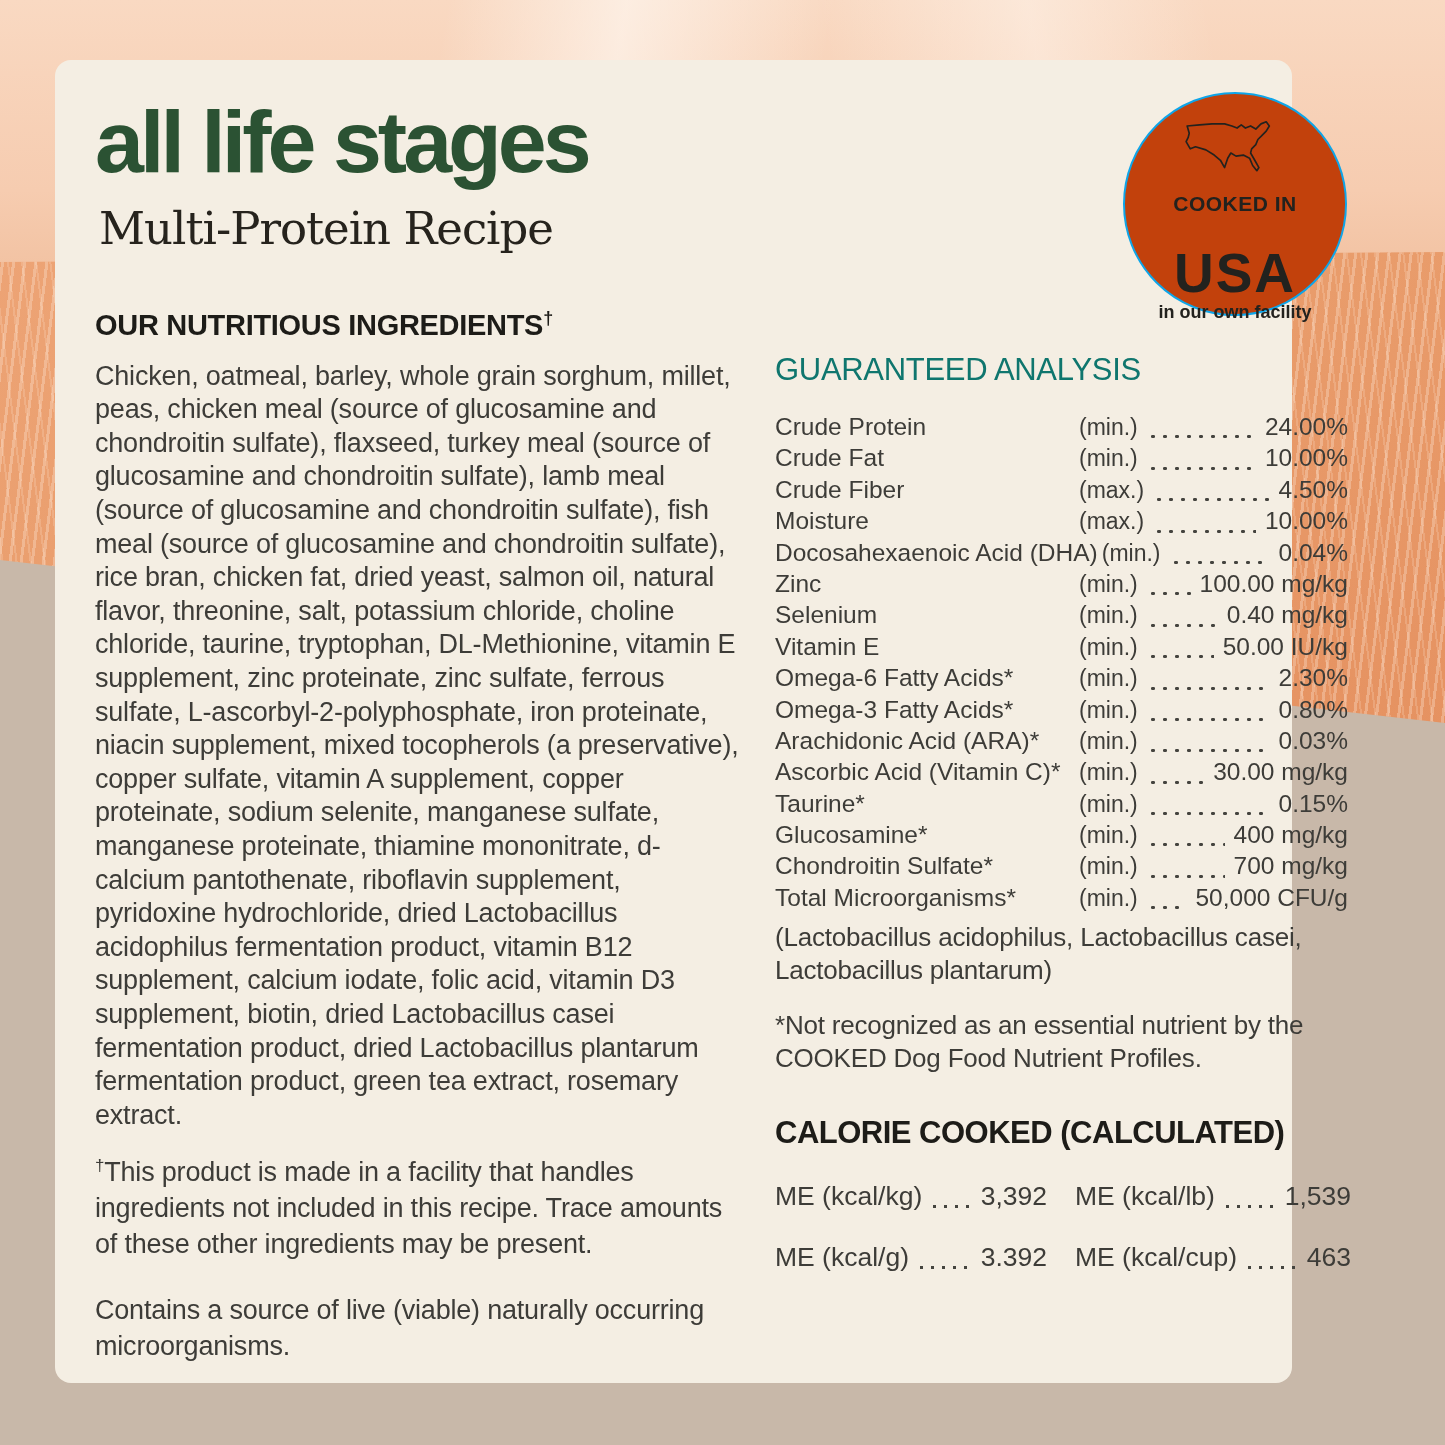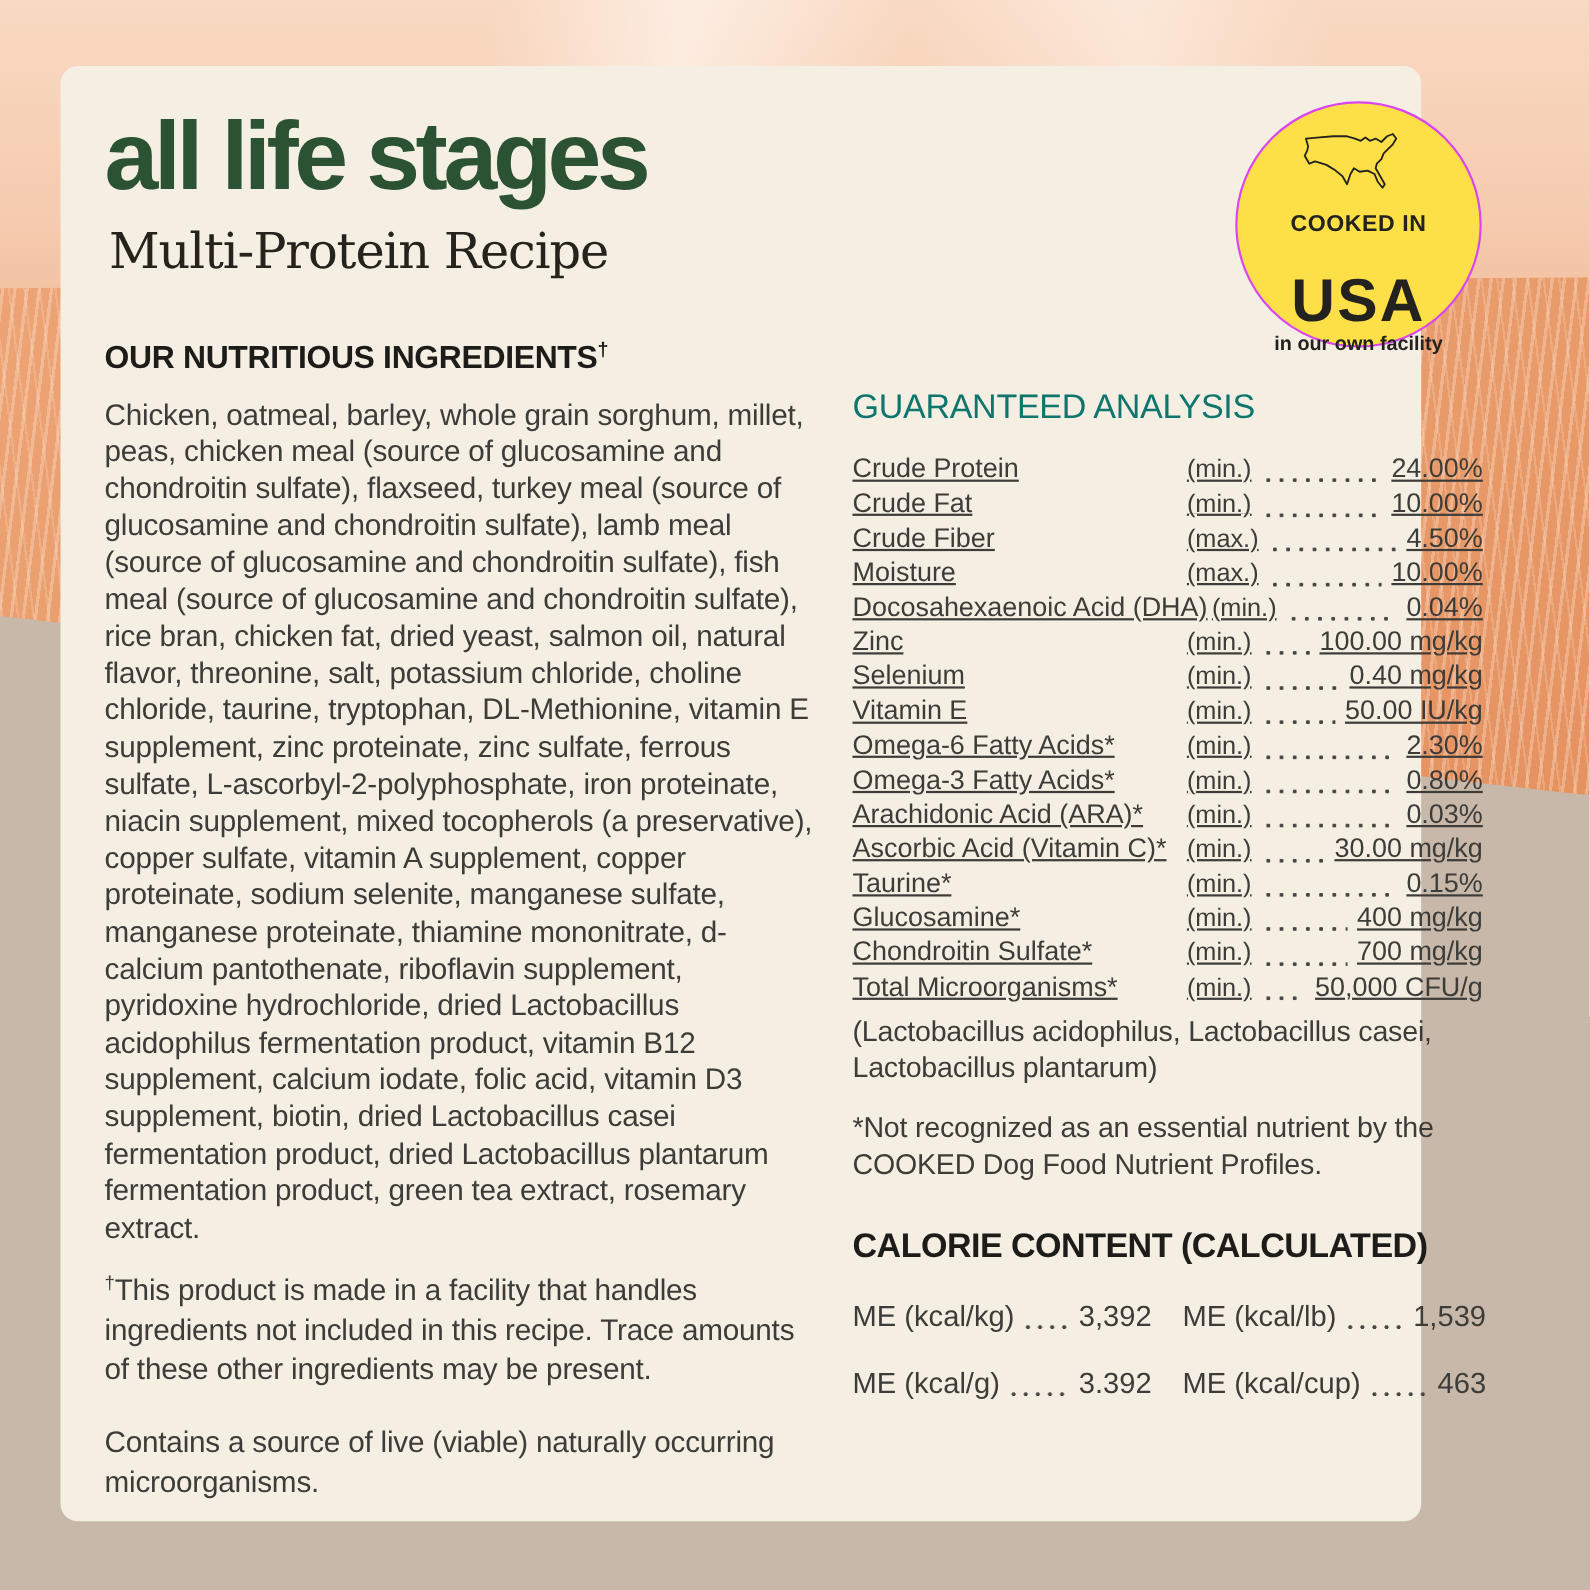--- a/index.html
+++ b/index.html
@@ -36,42 +36,42 @@
     margin:0;font-size:88px;line-height:1.04;font-weight:800;
     letter-spacing:-4px;color:#2b5233;
   }
   .sub-title{
     margin:14px 0 0 4px;font-size:45px;font-weight:400;color:#26231d;
     font-family:"DejaVu Serif", serif;letter-spacing:-1px;
   }
   
   .badge{
     position:absolute;left:1068px;top:32px;width:224px;height:224px;
-    border:2px solid #d946ef;border-radius:50%;
+    border:2px solid #0ea5e9;border-radius:50%;
     display:flex;flex-direction:column;align-items:center;justify-content:flex-start;
-    box-sizing:border-box;padding-top:26px;text-align:center;background:#fde047;
+    box-sizing:border-box;padding-top:26px;text-align:center;background:#c2410c;
   }
   .badge svg{display:block;}
   .badge-l1{font-size:21px;font-weight:700;color:#23221e;letter-spacing:.5px;margin-top:6px;}
   .badge-l2{font-size:55px;font-weight:800;color:#23221e;letter-spacing:2px;line-height:.95;margin-top:31px;}
   .badge-l3{font-size:18px;font-weight:700;color:#23221e;margin-top:3px;}
   
   .left-col{position:absolute;left:40px;top:248px;width:650px;color:#3d3c38;}
   .sec-head{
     margin:0;font-size:29px;font-weight:700;color:#1d1c18;letter-spacing:-.3px;
   }
   .sec-head sup{font-size:18px;}
   .ingredients{margin:18px 0 0 0;font-size:27px;line-height:33.6px;letter-spacing:-.2px;}
   .note{margin:16px 0 0 0;font-size:27px;line-height:36px;letter-spacing:-.2px;}
   .note sup{font-size:17px;}
   .note.live{margin-top:30px;}
   
   .right-col{position:absolute;left:720px;top:292px;width:573px;color:#3d3c38;}
   .ga-head{margin:0 0 25px 0;font-size:31px;font-weight:400;color:#0f766e;letter-spacing:-.3px;}
-  .ga-row{display:flex;align-items:baseline;height:31.4px;font-size:24.5px;text-decoration:underline;}
+  .ga-row{display:flex;align-items:baseline;height:31.4px;font-size:24.5px;}
   .ga-label{flex:0 0 auto;min-width:300px;white-space:nowrap;padding-right:4px;}
   .ga-qual{flex:0 0 auto;font-size:23px;}
   .ga-dots{
     flex:1 1 20px;align-self:flex-end;height:5px;margin:0 9px 5px 9px;
     background-image:radial-gradient(circle,#45443f 1.7px,rgba(0,0,0,0) 2px);
     background-size:12px 5px;background-repeat:repeat-x;background-position:left bottom;
   }
   .ga-value{flex:0 0 auto;white-space:nowrap;}
   .ga-note{margin:6px 0 0 0;font-size:26px;line-height:33px;letter-spacing:-.2px;}
   .aafco{margin-top:22px;}
@@ -217,21 +217,21 @@
           <span class="ga-label">Total Microorganisms*</span>
           <span class="ga-qual">(min.)</span>
           <span class="ga-dots"></span>
           <span class="ga-value">50,000 CFU/g</span>
         </div>
     </div>
 
     <p class="ga-note">(Lactobacillus acidophilus, Lactobacillus casei, Lactobacillus plantarum)</p>
     <p class="ga-note aafco">*Not recognized as an essential nutrient by the COOKED Dog Food Nutrient Profiles.</p>
 
-    <h3 class="cal-head">CALORIE CONTENT (CALCULATED)</h3>
+    <h3 class="cal-head">CALORIE COOKED (CALCULATED)</h3>
     <div class="cal-grid">
       <div class="cal-cell">
           <span class="cal-label">ME (kcal/kg)</span>
           <span class="cal-dots"></span>
           <span class="cal-value">3,392</span>
         </div>
       <div class="cal-cell">
           <span class="cal-label">ME (kcal/lb)</span>
           <span class="cal-dots"></span>
           <span class="cal-value">1,539</span>

